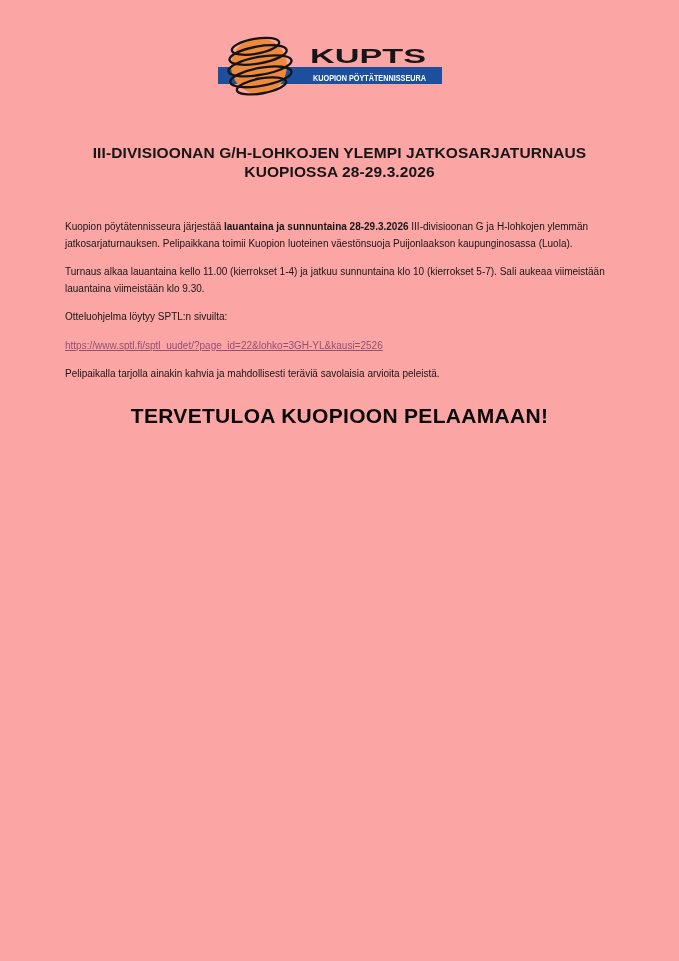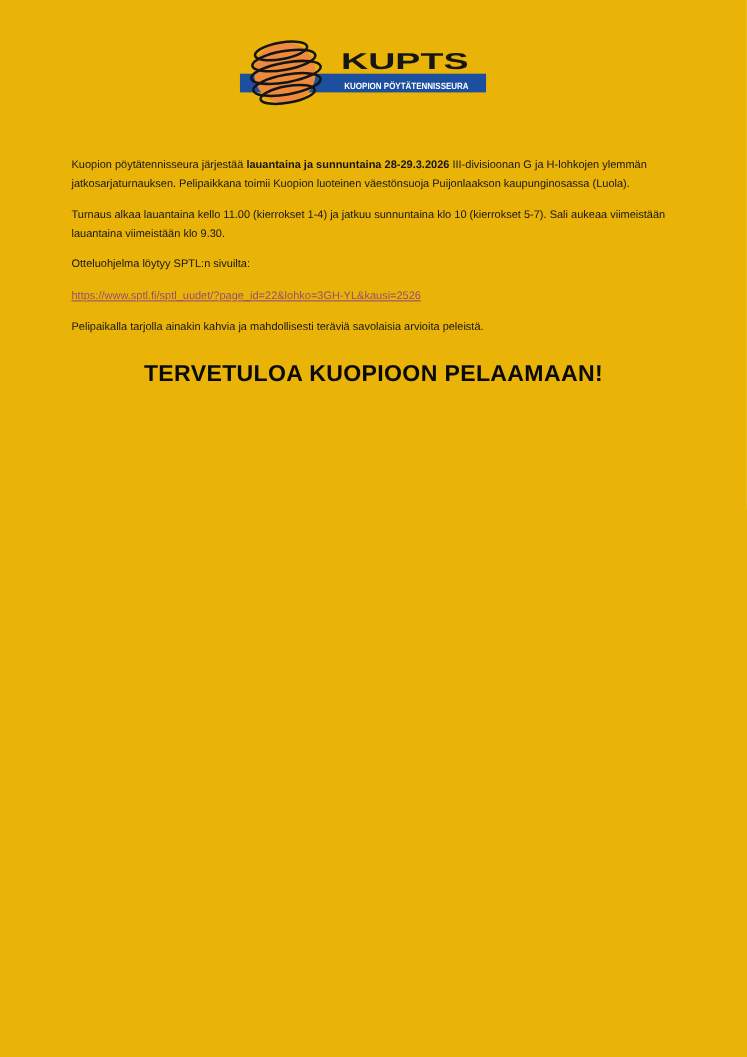--- a/index.html
+++ b/index.html
@@ -6,21 +6,21 @@
     margin: 0;
     padding: 0;
     background: #ffffff;
     font-family: "Liberation Sans", sans-serif;
     color: #161616;
   }
   .page {
     position: relative;
     width: 679px;
     height: 961px;
-    background: #eab308;
+    background: #fca5a5;
     overflow: hidden;
   }
   .logo-wrap {
     padding-top: 36px;
     display: flex;
     justify-content: center;
   }
   .logo-wrap svg {
     transform: translateX(-10px);
   }
@@ -92,20 +92,22 @@
         <ellipse cx="42" cy="30" rx="32" ry="9"></ellipse>
         <ellipse cx="41" cy="41" rx="31" ry="9"></ellipse>
         <ellipse cx="40" cy="50" rx="25" ry="7.5"></ellipse>
       </g>
       <text class="logo-wordmark" x="92" y="27" textLength="116" lengthAdjust="spacingAndGlyphs">KUPTS</text>
       <text class="logo-banner-label" x="95" y="44.5" textLength="113" lengthAdjust="spacingAndGlyphs">KUOPION PÖYTÄTENNISSEURA</text>
     </svg>
   </div>
 
   <h1 class="doc-title">
+    <div>III-DIVISIOONAN G/H-LOHKOJEN YLEMPI JATKOSARJATURNAUS</div>
+    <div>KUOPIOSSA 28-29.3.2026</div>
   </h1>
 
   <div class="content" id="paragraphs">
       <p class="body-para"><span class="run">Kuopion pöytätennisseura järjestää </span><span class="run bold">lauantaina ja sunnuntaina 28-29.3.2026</span><span class="run"> III-divisioonan G ja H-lohkojen ylemmän jatkosarjaturnauksen. Pelipaikkana toimii Kuopion luoteinen väestönsuoja Puijonlaakson kaupunginosassa (Luola).</span></p>
       <p class="body-para"><span class="run">Turnaus alkaa lauantaina kello 11.00 (kierrokset 1-4) ja jatkuu sunnuntaina klo 10 (kierrokset 5-7). Sali aukeaa viimeistään lauantaina viimeistään klo 9.30.</span></p>
       <p class="body-para"><span class="run">Otteluohjelma löytyy SPTL:n sivuilta:</span></p>
       <p class="body-para"><a class="doc-link visited" href="#">https://www.sptl.fi/sptl_uudet/?page_id=22&amp;lohko=3GH-YL&amp;kausi=2526</a></p>
       <p class="body-para"><span class="run">Pelipaikalla tarjolla ainakin kahvia ja mahdollisesti teräviä savolaisia arvioita peleistä.</span></p>
     </div>
 

